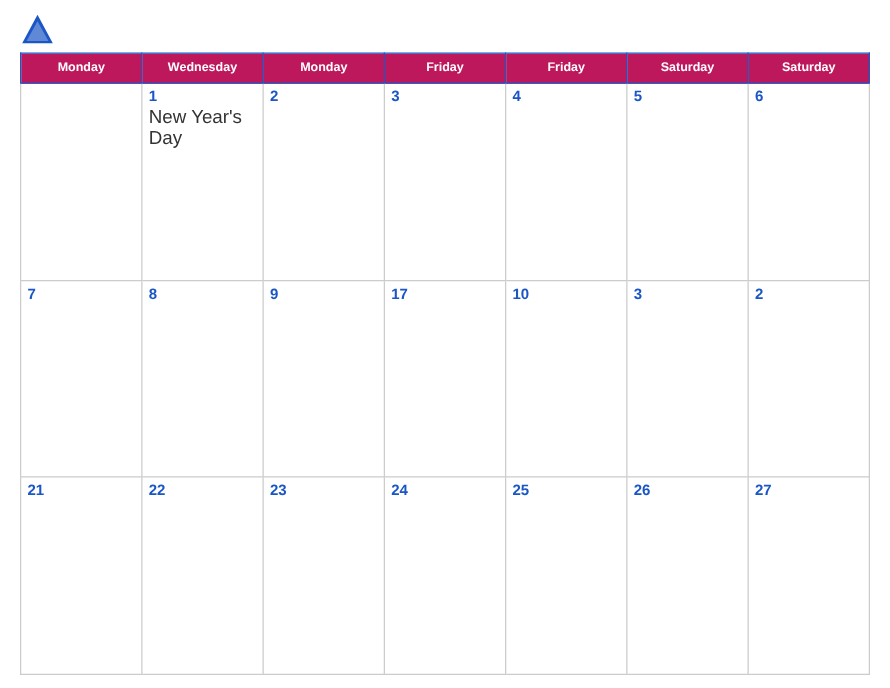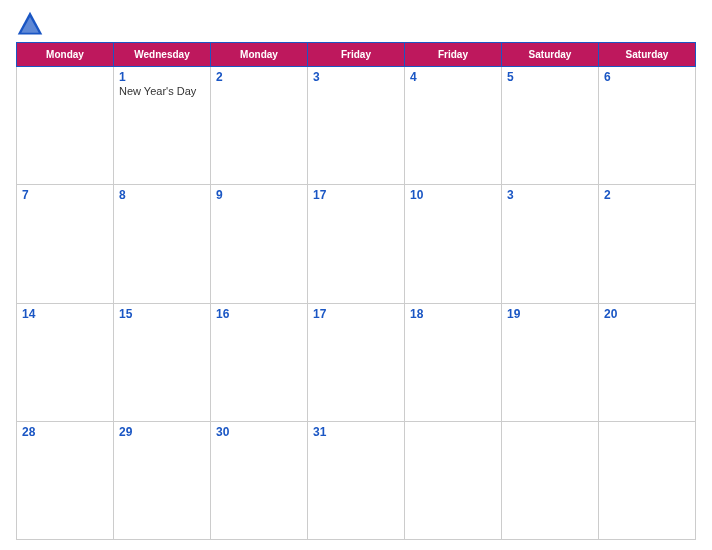--- a/index.html
+++ b/index.html
@@ -80,21 +80,21 @@
       padding: 3px 5px;
       width: calc(100% / 7);
       height: 72px;
     }
     .day-number {
       font-size: 12px;
       font-weight: bold;
       color: #1a56c4;
     }
     .holiday-label {
-      font-size: 11px;
+      font-size: 15px;
       color: #333;
       margin-top: 1px;
     }
   </style>
 </head>
 <body>
 
 <div class="page">
   <div class="header">
     <div class="logo">
@@ -164,53 +164,36 @@
           </td>
           <td>
             <div class="day-number">3</div>
           </td>
           <td>
             <div class="day-number">2</div>
           </td>
         </tr>
         <tr>
           <td>
-            <div class="day-number">14</div>
+            <div class="day-number">21</div>
           </td>
           <td>
-            <div class="day-number">15</div>
+            <div class="day-number">22</div>
           </td>
           <td>
-            <div class="day-number">16</div>
+            <div class="day-number">23</div>
           </td>
           <td>
-            <div class="day-number">17</div>
+            <div class="day-number">24</div>
           </td>
           <td>
-            <div class="day-number">18</div>
+            <div class="day-number">25</div>
           </td>
           <td>
-            <div class="day-number">19</div>
+            <div class="day-number">26</div>
           </td>
           <td>
-            <div class="day-number">20</div>
+            <div class="day-number">27</div>
           </td>
-        </tr>
-        <tr>
-          <td>
-            <div class="day-number">28</div>
-          </td>
-          <td>
-            <div class="day-number">29</div>
-          </td>
-          <td>
-            <div class="day-number">30</div>
-          </td>
-          <td>
-            <div class="day-number">31</div>
-          </td>
-          <td></td>
-          <td></td>
-          <td></td>
         </tr>
       </tbody>
   </table>
 </div>
 
 </body></html>

